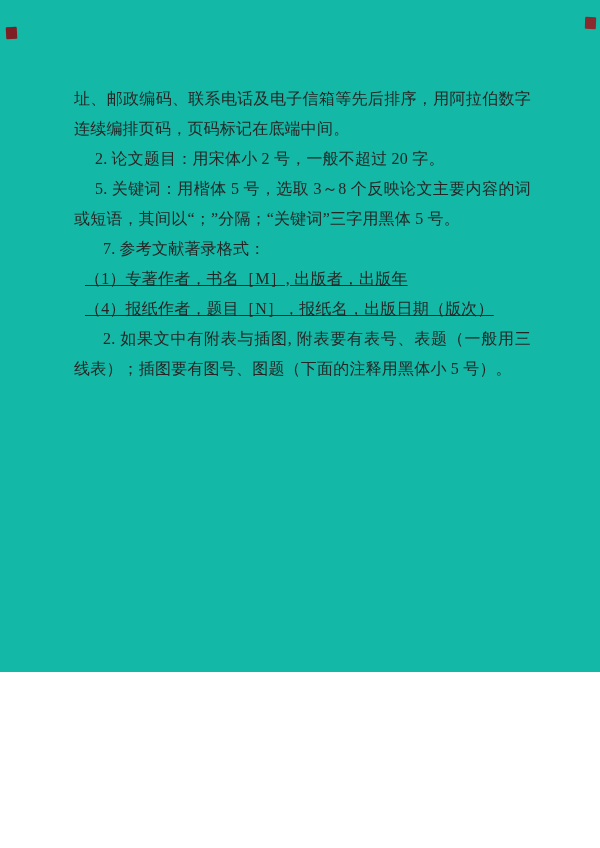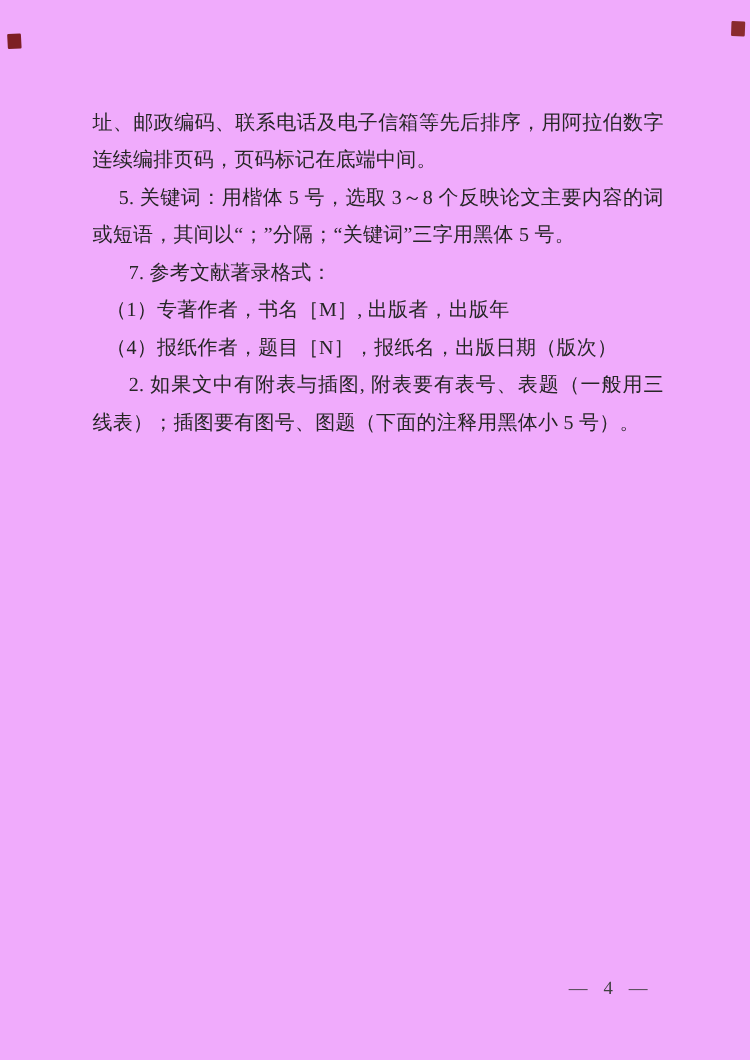--- a/index.html
+++ b/index.html
@@ -3,22 +3,22 @@
 <meta charset="utf-8">
 <style>
   html, body {
     margin: 0;
     padding: 0;
     background: #ffffff;
   }
   .page {
     position: relative;
     width: 600px;
-    height: 848px;
-    background: #f0abfc;
+    height: 672px;
+    background: #14b8a6;
     overflow: hidden;
     font-family: "Liberation Serif", "DejaVu Serif", serif;
   }
   .corner-mark {
     position: absolute;
     border-radius: 1px;
   }
   .corner-mark.left {
     left: 6px; top: 27px; width: 11px; height: 12px;
     transform: rotate(-3deg);
@@ -39,21 +39,21 @@
     text-justify: inter-ideograph;
     letter-spacing: 0.2px;
   }
   .para {
     margin: 0;
     padding: 0;
   }
   .para.continuation { text-indent: 0; }
   .para.numbered     { text-indent: 21px; }
   .para.numbered-wide{ text-indent: 29px; }
-  .para.reference    { text-indent: 11px; }
+  .para.reference    { text-indent: 11px; text-decoration: underline; }
   .footer-page-number {
     position: absolute;
     left: 437px;
     top: 781px;
     width: 100px;
     text-align: center;
     font-size: 15px;
     line-height: 20px;
     color: #3f3f3f;
     word-spacing: 7px;
@@ -63,20 +63,21 @@
 </head>
 <body>
 
 <div class="page">
 
   <div class="corner-mark left" style="background: rgb(125, 31, 36);"></div>
   <div class="corner-mark right" style="background: rgb(138, 42, 46);"></div>
 
   <div class="text-block">
     <p class="para continuation">址、邮政编码、联系电话及电子信箱等先后排序，用阿拉伯数字连续编排页码，页码标记在底端中间。</p>
+    <p class="para numbered">2. 论文题目：用宋体小 2 号，一般不超过 20 字。</p>
     <p class="para numbered">5. 关键词：用楷体 5 号，选取 3～8 个反映论文主要内容的词或短语，其间以“；”分隔；“关键词”三字用黑体 5 号。</p>
     <p class="para numbered-wide">7. 参考文献著录格式：</p>
     <p class="para reference">（1）专著作者，书名［M］, 出版者，出版年</p>
     <p class="para reference">（4）报纸作者，题目［N］，报纸名，出版日期（版次）</p>
     <p class="para numbered-wide">2. 如果文中有附表与插图, 附表要有表号、表题（一般用三线表）；插图要有图号、图题（下面的注释用黑体小 5 号）。</p>
   </div>
 
   <div class="footer-page-number">— 4 —</div>
 
 </div>

